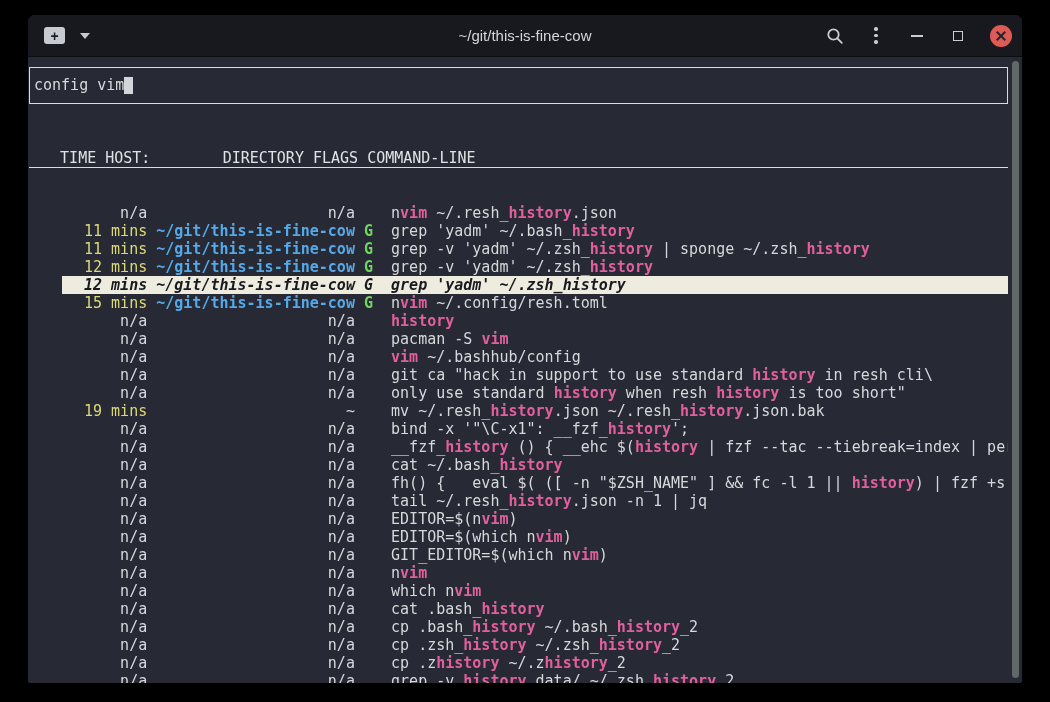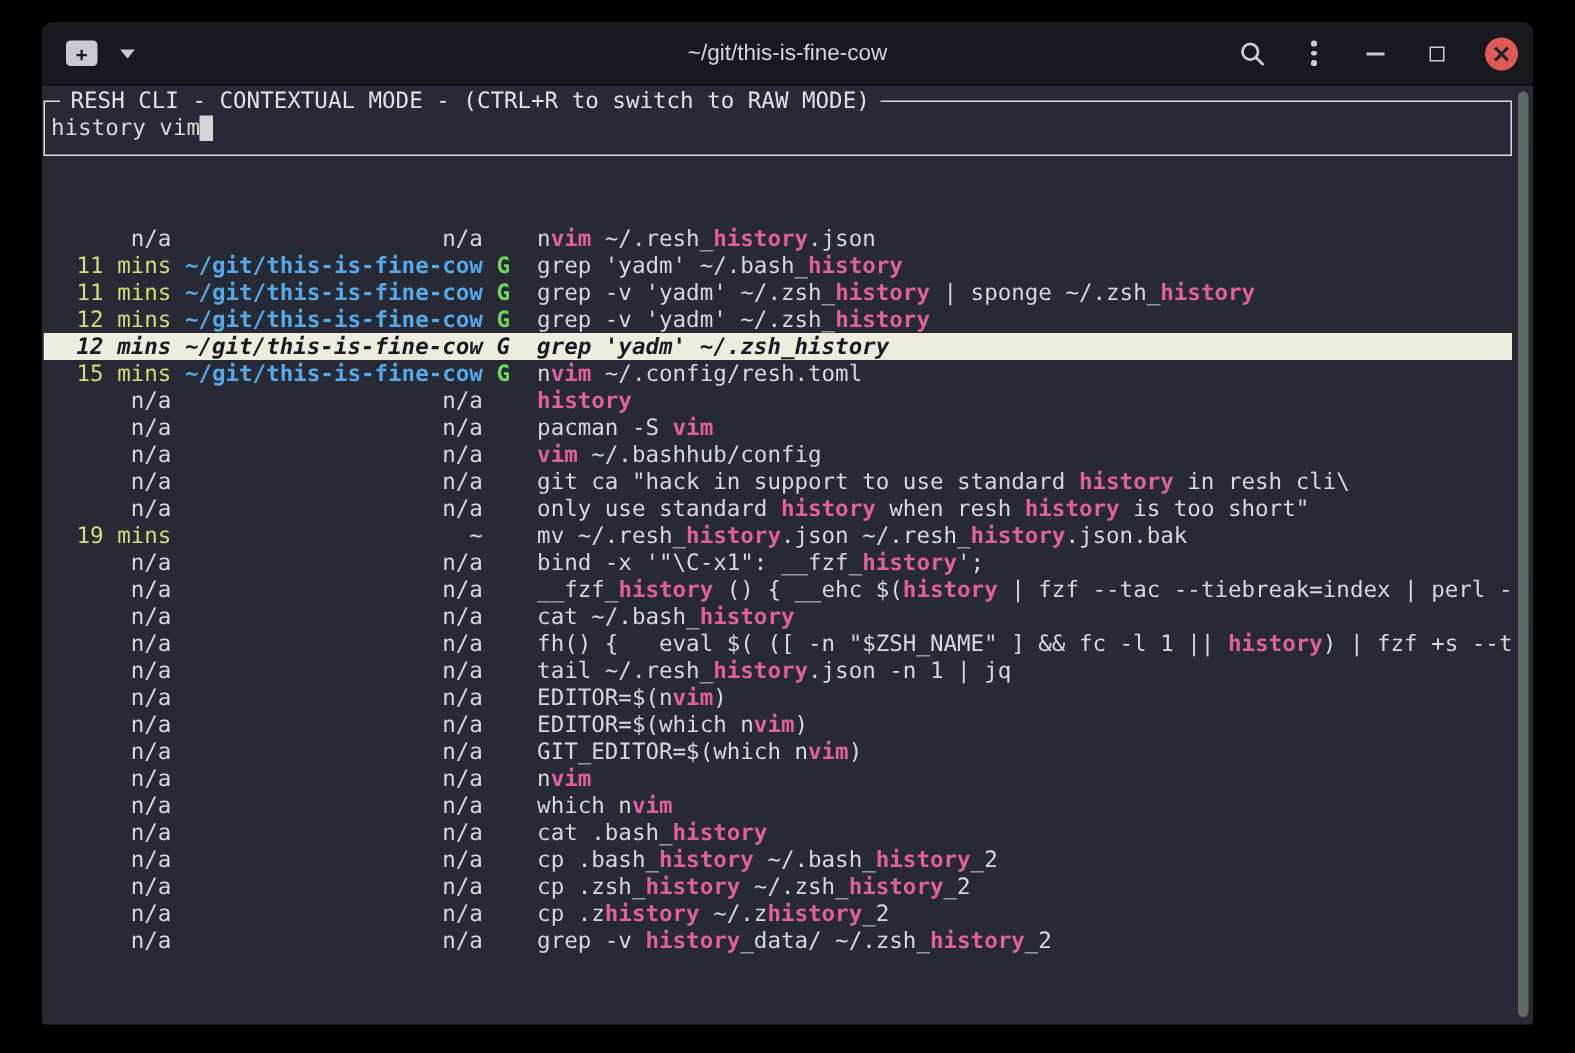--- a/index.html
+++ b/index.html
@@ -43,21 +43,21 @@
     border:1px solid #d9dbdf;
   }
   .legend {
     position:absolute; top:-10px; left:10px; background:var(--bg);
     padding:0 7px; color:#e0e2e5; white-space:pre;
   }
   .query { position:absolute; left:4px; top:8px; white-space:pre; }
   .cursor { display:inline-block; width:9px; height:17px; background:#d3d5d9; vertical-align:text-bottom; }
   .grid { position:absolute; left:1px; top:56px; width:979px; white-space:pre; overflow:hidden; }
   .hdr  { height:18px; line-height:17px; padding-left:4px; border-bottom:1px solid #d9dbdf; color:#e0e2e5; }
-  .row  { height:18px; line-height:18px; padding-left:22px; }
+  .row  { height:18px; line-height:18px; padding-left:22px;margin-left:33px; }
   .c-def  { color:var(--fg); }
   .c-time { color:var(--time); }
   .c-dir  { color:var(--dir); font-weight:bold; }
   .c-flag { color:var(--flag); font-weight:bold; }
   .c-match{ color:var(--match); font-weight:bold; }
   .row.selected { background:var(--sel-bg);font-style:italic; }
   .row.selected span { color:var(--sel-fg) !important; font-weight:bold; }
   .scroll-thumb { position:absolute; right:3px; top:3px; bottom:5px; width:7px; border-radius:4px; background:#5f6965; }
 </style>
 </head>
@@ -92,25 +92,25 @@
         </div>
       <div class="close-btn">
           <i></i>
           <i></i>
         </div>
     </div>
   </div>
 
   <div class="term">
     <div class="search-box">
-      <span class="legend">RESH CLI - CONTEXTUAL MODE - (CTRL+R to switch to RAW MODE)</span>
-      <div class="query"><span>history vim</span><span class="cursor"></span></div>
+      <div class="query"><span>config vim</span><span class="cursor"></span></div>
     </div>
 
     <div class="grid">
+      <div class="hdr">   TIME HOST:        DIRECTORY FLAGS COMMAND-LINE</div>
       <div id="rows"><div class="row"><span class="c-def">    n/a</span><span class="c-def"> </span><span class="c-def">                   n/a</span><span class="c-flag">    </span><span class="c-def">n</span><span class="c-match">vim</span><span class="c-def"> ~/.resh_</span><span class="c-match">history</span><span class="c-def">.json</span></div><div class="row"><span class="c-time">11 mins</span><span class="c-def"> </span><span class="c-dir">~/git/this-is-fine-cow</span><span class="c-flag"> G  </span><span class="c-def">grep 'yadm' ~/.bash_</span><span class="c-match">history</span></div><div class="row"><span class="c-time">11 mins</span><span class="c-def"> </span><span class="c-dir">~/git/this-is-fine-cow</span><span class="c-flag"> G  </span><span class="c-def">grep -v 'yadm' ~/.zsh_</span><span class="c-match">history</span><span class="c-def"> | sponge ~/.zsh_</span><span class="c-match">history</span></div><div class="row"><span class="c-time">12 mins</span><span class="c-def"> </span><span class="c-dir">~/git/this-is-fine-cow</span><span class="c-flag"> G  </span><span class="c-def">grep -v 'yadm' ~/.zsh_</span><span class="c-match">history</span></div><div class="row selected"><span class="c-time">12 mins</span><span class="c-def"> </span><span class="c-dir">~/git/this-is-fine-cow</span><span class="c-flag"> G  </span><span class="c-def">grep 'yadm' ~/.zsh_history</span></div><div class="row"><span class="c-time">15 mins</span><span class="c-def"> </span><span class="c-dir">~/git/this-is-fine-cow</span><span class="c-flag"> G  </span><span class="c-def">n</span><span class="c-match">vim</span><span class="c-def"> ~/.config/resh.toml</span></div><div class="row"><span class="c-def">    n/a</span><span class="c-def"> </span><span class="c-def">                   n/a</span><span class="c-flag">    </span><span class="c-match">history</span></div><div class="row"><span class="c-def">    n/a</span><span class="c-def"> </span><span class="c-def">                   n/a</span><span class="c-flag">    </span><span class="c-def">pacman -S </span><span class="c-match">vim</span></div><div class="row"><span class="c-def">    n/a</span><span class="c-def"> </span><span class="c-def">                   n/a</span><span class="c-flag">    </span><span class="c-match">vim</span><span class="c-def"> ~/.bashhub/config</span></div><div class="row"><span class="c-def">    n/a</span><span class="c-def"> </span><span class="c-def">                   n/a</span><span class="c-flag">    </span><span class="c-def">git ca "hack in support to use standard </span><span class="c-match">history</span><span class="c-def"> in resh cli\</span></div><div class="row"><span class="c-def">    n/a</span><span class="c-def"> </span><span class="c-def">                   n/a</span><span class="c-flag">    </span><span class="c-def">only use standard </span><span class="c-match">history</span><span class="c-def"> when resh </span><span class="c-match">history</span><span class="c-def"> is too short"</span></div><div class="row"><span class="c-time">19 mins</span><span class="c-def"> </span><span class="c-def">                     ~</span><span class="c-flag">    </span><span class="c-def">mv ~/.resh_</span><span class="c-match">history</span><span class="c-def">.json ~/.resh_</span><span class="c-match">history</span><span class="c-def">.json.bak</span></div><div class="row"><span class="c-def">    n/a</span><span class="c-def"> </span><span class="c-def">                   n/a</span><span class="c-flag">    </span><span class="c-def">bind -x '"\C-x1": __fzf_</span><span class="c-match">history</span><span class="c-def">';</span></div><div class="row"><span class="c-def">    n/a</span><span class="c-def"> </span><span class="c-def">                   n/a</span><span class="c-flag">    </span><span class="c-def">__fzf_</span><span class="c-match">history</span><span class="c-def"> () { __ehc $(</span><span class="c-match">history</span><span class="c-def"> | fzf --tac --tiebreak=index | perl -ne</span></div><div class="row"><span class="c-def">    n/a</span><span class="c-def"> </span><span class="c-def">                   n/a</span><span class="c-flag">    </span><span class="c-def">cat ~/.bash_</span><span class="c-match">history</span></div><div class="row"><span class="c-def">    n/a</span><span class="c-def"> </span><span class="c-def">                   n/a</span><span class="c-flag">    </span><span class="c-def">fh() {   eval $( ([ -n "$ZSH_NAME" ] &amp;&amp; fc -l 1 || </span><span class="c-match">history</span><span class="c-def">) | fzf +s --tac</span></div><div class="row"><span class="c-def">    n/a</span><span class="c-def"> </span><span class="c-def">                   n/a</span><span class="c-flag">    </span><span class="c-def">tail ~/.resh_</span><span class="c-match">history</span><span class="c-def">.json -n 1 | jq</span></div><div class="row"><span class="c-def">    n/a</span><span class="c-def"> </span><span class="c-def">                   n/a</span><span class="c-flag">    </span><span class="c-def">EDITOR=$(n</span><span class="c-match">vim</span><span class="c-def">)</span></div><div class="row"><span class="c-def">    n/a</span><span class="c-def"> </span><span class="c-def">                   n/a</span><span class="c-flag">    </span><span class="c-def">EDITOR=$(which n</span><span class="c-match">vim</span><span class="c-def">)</span></div><div class="row"><span class="c-def">    n/a</span><span class="c-def"> </span><span class="c-def">                   n/a</span><span class="c-flag">    </span><span class="c-def">GIT_EDITOR=$(which n</span><span class="c-match">vim</span><span class="c-def">)</span></div><div class="row"><span class="c-def">    n/a</span><span class="c-def"> </span><span class="c-def">                   n/a</span><span class="c-flag">    </span><span class="c-def">n</span><span class="c-match">vim</span></div><div class="row"><span class="c-def">    n/a</span><span class="c-def"> </span><span class="c-def">                   n/a</span><span class="c-flag">    </span><span class="c-def">which n</span><span class="c-match">vim</span></div><div class="row"><span class="c-def">    n/a</span><span class="c-def"> </span><span class="c-def">                   n/a</span><span class="c-flag">    </span><span class="c-def">cat .bash_</span><span class="c-match">history</span></div><div class="row"><span class="c-def">    n/a</span><span class="c-def"> </span><span class="c-def">                   n/a</span><span class="c-flag">    </span><span class="c-def">cp .bash_</span><span class="c-match">history</span><span class="c-def"> ~/.bash_</span><span class="c-match">history</span><span class="c-def">_2</span></div><div class="row"><span class="c-def">    n/a</span><span class="c-def"> </span><span class="c-def">                   n/a</span><span class="c-flag">    </span><span class="c-def">cp .zsh_</span><span class="c-match">history</span><span class="c-def"> ~/.zsh_</span><span class="c-match">history</span><span class="c-def">_2</span></div><div class="row"><span class="c-def">    n/a</span><span class="c-def"> </span><span class="c-def">                   n/a</span><span class="c-flag">    </span><span class="c-def">cp .z</span><span class="c-match">history</span><span class="c-def"> ~/.z</span><span class="c-match">history</span><span class="c-def">_2</span></div><div class="row"><span class="c-def">    n/a</span><span class="c-def"> </span><span class="c-def">                   n/a</span><span class="c-flag">    </span><span class="c-def">grep -v </span><span class="c-match">history</span><span class="c-def">_data/ ~/.zsh_</span><span class="c-match">history</span><span class="c-def">_2</span></div></div>
       
       
     </div>
 
     <div class="scroll-thumb"></div>
   </div>
 </div>
 
 </body></html>

